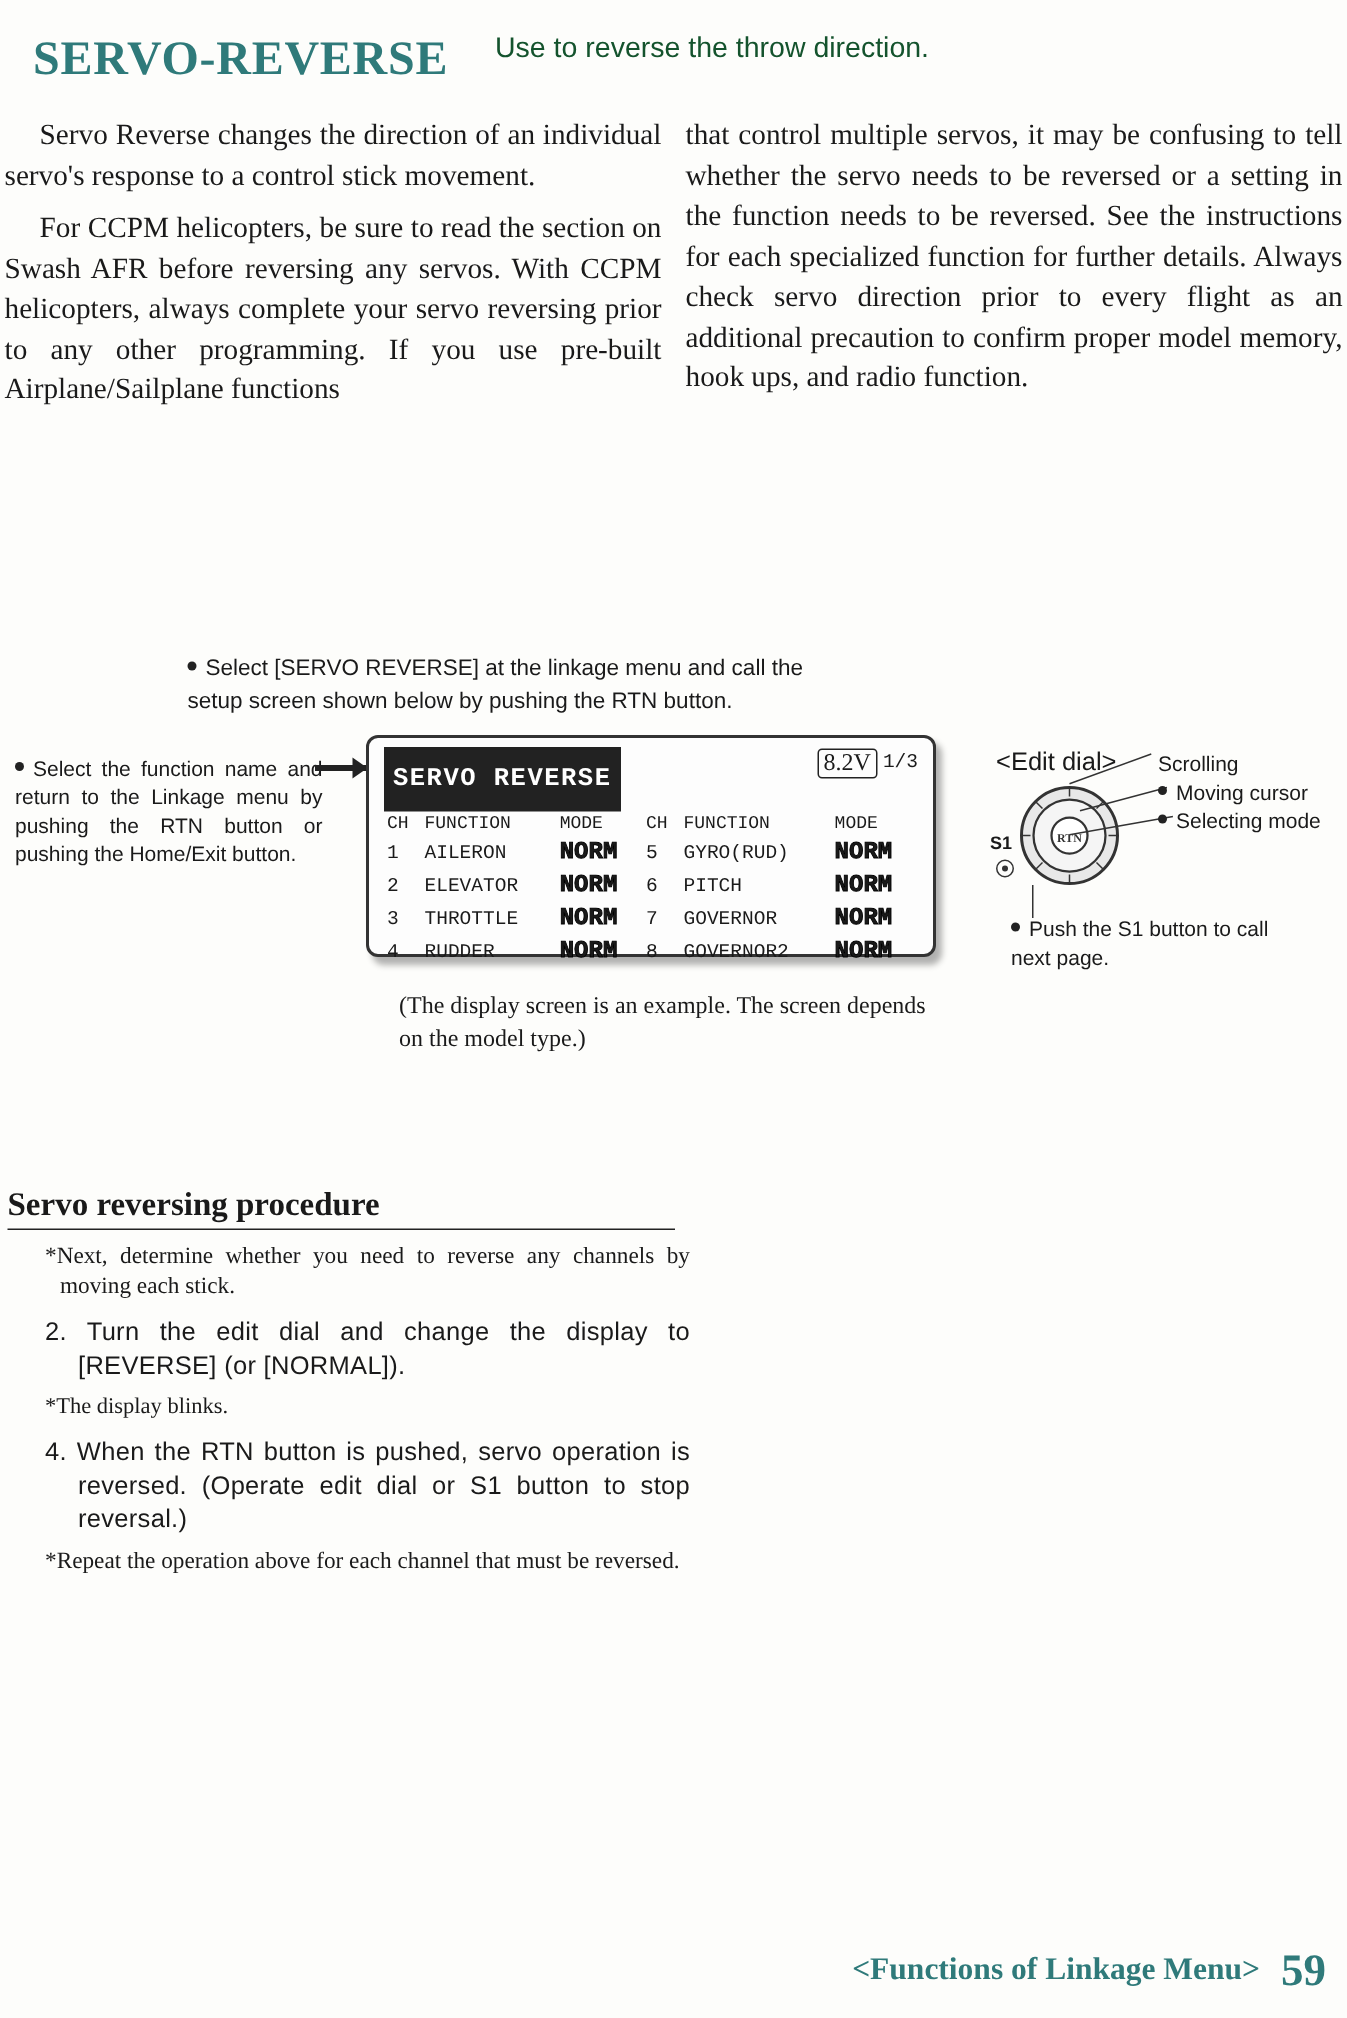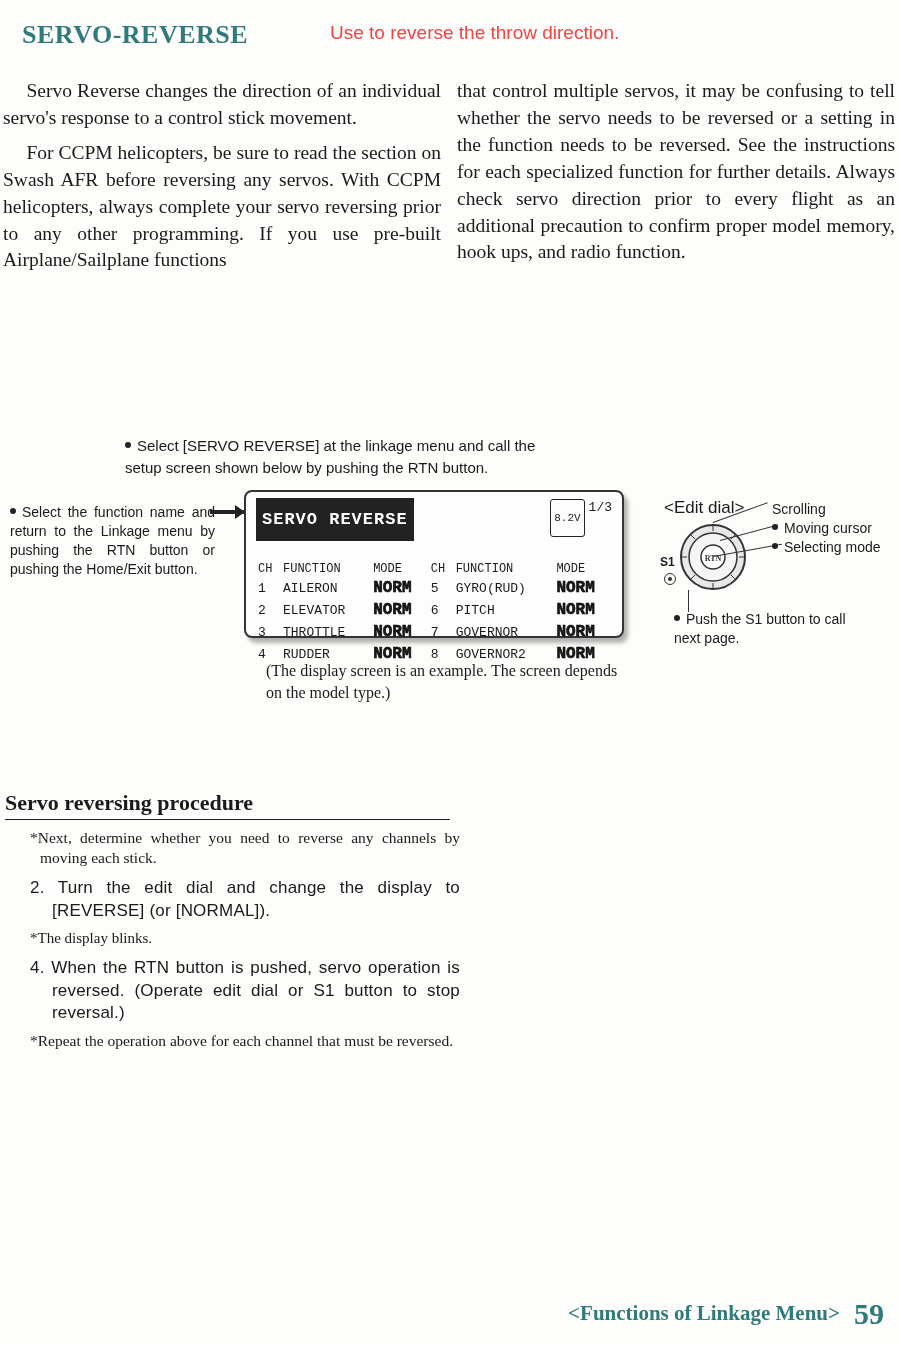--- a/index.html
+++ b/index.html
@@ -8,33 +8,33 @@
     height: 1345px;
     background: #fdfdfb;
     font-family: "Times New Roman", serif;
     position: relative;
     color: #1a1a1a;
   }
   .page-title {
     position: absolute;
     top: 20px;
     left: 22px;
-    font-size: 26px;
+    font-size: 32px;
     font-weight: bold;
     color: #2f7a7a;
     font-family: "Times New Roman", serif;
     letter-spacing: 0.5px;
   }
   .subtitle {
     position: absolute;
     top: 22px;
     left: 330px;
     font-size: 19px;
     font-family: "Century Gothic", "Futura", Arial, sans-serif;
-    color: #ef4444;
+    color: #14532d;
   }
   .body-cols {
     position: absolute;
     top: 78px;
     left: 3px;
     right: 3px;
     display: flex;
     gap: 16px;
     font-family: "Times New Roman", serif;
     font-size: 19.5px;
@@ -98,31 +98,31 @@
     font-family: "Courier New", monospace;
     font-weight: bold;
     font-size: 17px;
     padding: 12px 6px;
     letter-spacing: 1px;
   }
   .lcd-volt {
     float: right;
     border: 1.5px solid #222;
     border-radius: 3px;
-    font-size: 11px;
-    padding: 12px 3px;
-    font-family: Liberation Mono, monospace;
+    font-size: 16px;
+    padding: 0 3px;
+    font-family: Liberation Serif, serif;
     margin-top:1px;
   }
   .lcd-page {
     float:right; font-size:13px; font-family:"Courier New",monospace; margin-left:4px; margin-top:2px;
   }
   .lcd-table {
     width: 100%;
-    margin-top: 20px;
+    margin-top: 0;
     font-family: "Courier New", monospace;
     font-size: 13px;
     border-collapse: collapse;
   }
   .lcd-table th { font-weight: normal; text-align: left; font-size: 12px; padding: 1px 2px;}
   .lcd-table td { padding: 2px 2px; }
   .lcd-table .norm {
     font-family: "Courier New", monospace;
     font-weight: 900;
     font-size: 16px;

